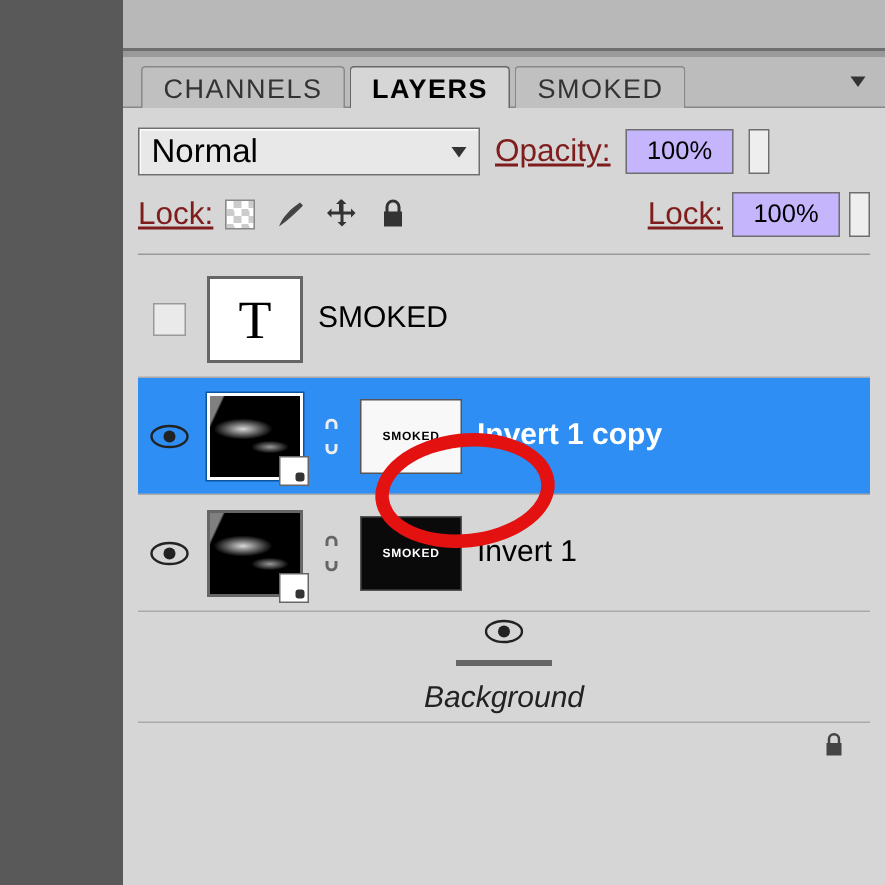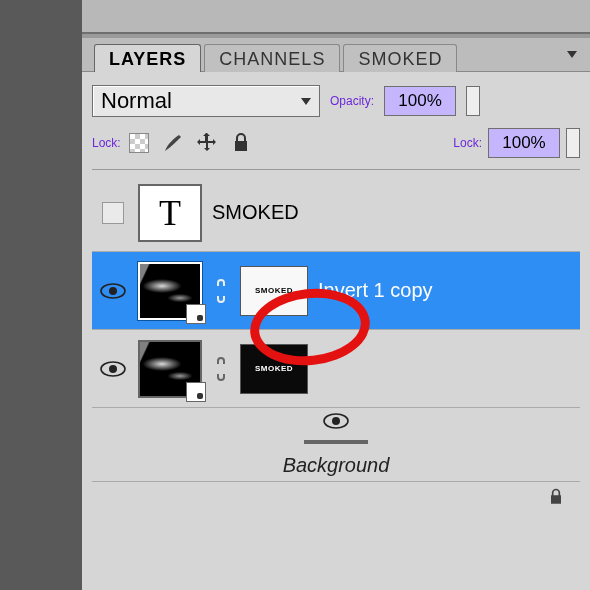--- a/index.html
+++ b/index.html
@@ -92,22 +92,23 @@
     justify-content: space-between;
     width: 228px;
     height: 32px;
     border: 1px solid #6f6f6f;
     background: #e8e8e8;
     padding: 0 8px;
     font-size: 22px;
     box-shadow: inset 1px 1px 0 #fff;
   }
   .lbl {
-    font-size: 12px;
-    color: #6d28d9;
+    font-size: 21px;
+    color: #7f1d1d;
+    text-decoration: underline;
   }
   .num-field {
     border: 1px solid #6f6f6f;
     background: #c4b5fd;
     height: 30px;
     width: 72px;
     padding: 2px 6px;
     font-size: 17px;
     text-align: center;
   }
@@ -225,21 +226,21 @@
     color: #000;
     font-weight: bold;
   }
   .mask-thumb.inv { background: #f8f8f8; }
   .mask-thumb.dark { background:#0a0a0a; color:#fff; }
   .layer-name {
     font-size: 20px;
     white-space: nowrap;
   }
   .layer-name.italic { font-style: italic; color:#222; }
-  .layer-row.selected .layer-name { color: #fff; font-weight: normal; }
+  .layer-row.selected .layer-name { color: #fff; font-weight: bold; }
   .lock-ind {
     width: 22px;
     margin-left: auto;
     margin-right: 6px;
     color:#444;
   }
   .bg-row { height: 74px; flex-direction: column; }
   .red-circle {
     position: absolute;
     left: 250px;
@@ -253,22 +254,22 @@
   }
 </style>
 </head>
 <body>
 
 <div class="app">
   <div class="top-strip"></div>
   <div class="sub-strip"></div>
 
   <div class="tab-row">
+    <div class="tab">CHANNELS</div>
     <div class="tab active">LAYERS</div>
-    <div class="tab">CHANNELS</div>
     <div class="tab">SMOKED</div>
     <div class="tab-menu">
       <div class="caret-down"></div>
     </div>
   </div>
 
   <div class="panel">
     <div class="row1">
       <div class="blend-select">
         <span>Normal</span>
@@ -355,20 +356,21 @@
           <div class="fx-badge"></div>
         </div>
         <div class="link-col">
           <svg viewBox="0 0 14 24">
               <path d="M7 0a4 4 0 014 4v3h-2V4a2 2 0 10-4 0v3H3V4a4 4 0 014-4zm0 24a4 4 0 01-4-4v-3h2v3a2 2 0 104 0v-3h2v3a4 4 0 01-4 4z"></path>
             </svg>
         </div>
         <div class="mask-thumb dark">
             <span>SMOKED</span>
           </div>
+        <span class="layer-name">Invert 1</span>
       </div>
 
       <div class="layer-row bg-row">
         <div class="vis-col">
           <div class="eye">
             <svg viewBox="0 0 26 18">
                 <ellipse cx="13" cy="9" rx="12" ry="7" fill="none" stroke="#222" stroke-width="1.6"></ellipse>
                 <circle cx="13" cy="9" r="4" fill="#222"></circle>
               </svg>
           </div>

